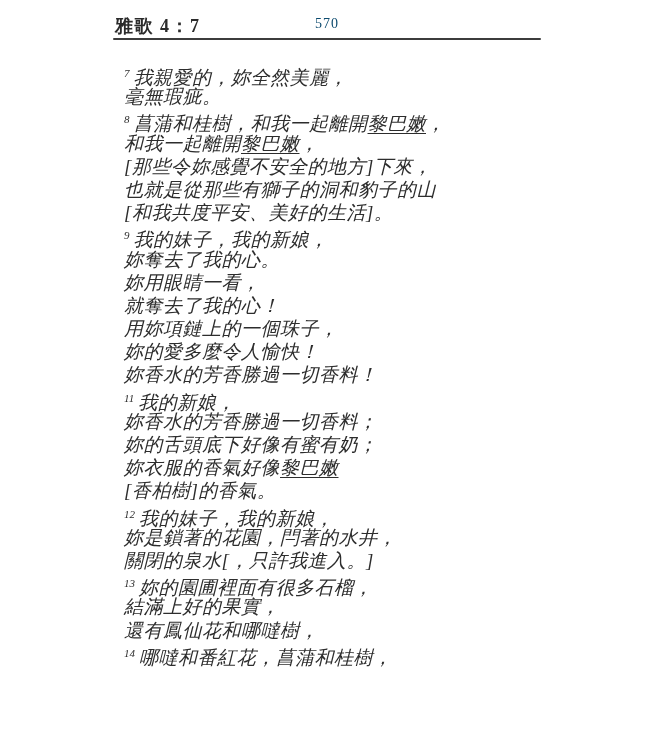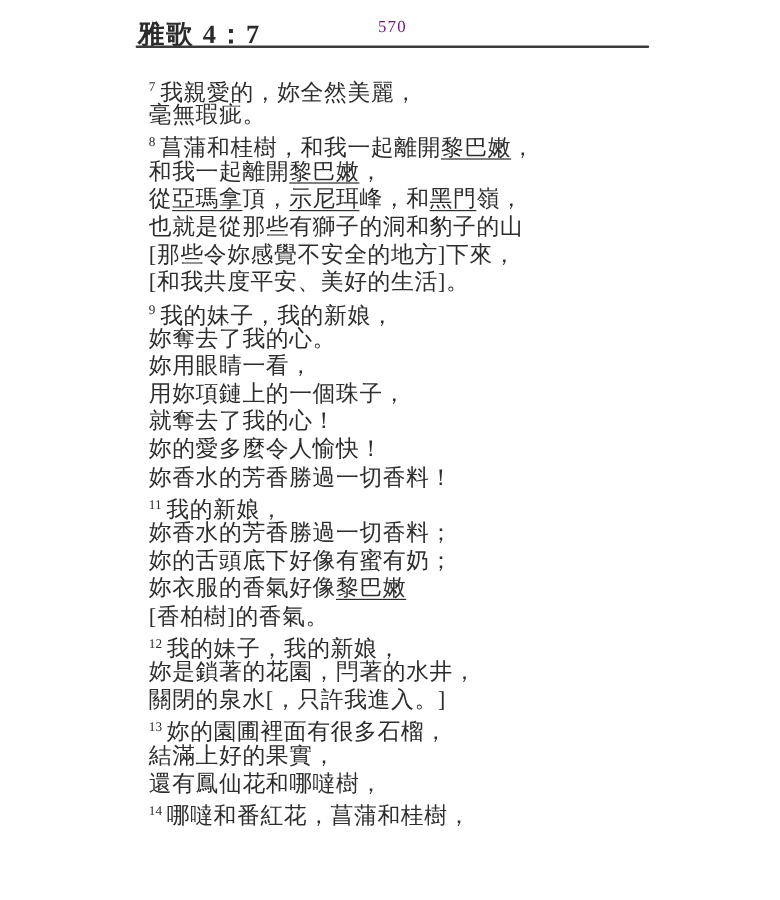--- a/index.html
+++ b/index.html
@@ -20,54 +20,55 @@
     position: absolute;
     left: 113px;
     top: 12px;
     width: 428px;
     height: 24px;
   }
   .book-ref {
     position: absolute;
     left: 2px;
     top: 2px;
-    font-size: 22px;
+    font-size: 18px;
     font-weight: bold;
     letter-spacing: 1.5px;
     color: #2b2b2b;
     white-space: nowrap;
   }
   .page-number {
     position: absolute;
     left: 0;
     top: 4px;
     width: 100%;
     text-align: center;
     font-size: 14px;
     letter-spacing: 1px;
-    color: #701a75;
+    color: #0c4a6e;
   }
   .header-rule {
     position: absolute;
     left: 113px;
     top: 38px;
     width: 428px;
     height: 2px;
     background: #3c3c3c;
     border-radius: 1px;
   }
   .text-body {
     position: absolute;
     left: 124px;
     top: 62px;
     width: 450px;
     font-size: 19px;
     line-height: 23.2px;
     letter-spacing: 0.5px;
     color: #2d2d2d;
+    font-style: italic;
   }
   .line {
     height: 23.2px;
     white-space: nowrap;
   }
   .verse-num {
     display: inline-block;
     font-size: 11px;
     letter-spacing: 0;
     vertical-align: 7px;
@@ -90,29 +91,28 @@
     <span class="page-number">570</span>
   </div>
 
   <div class="header-rule"></div>
 
   <div class="text-body" id="lines">
       <div class="line"><span class="verse-num">7</span><span class="">我親愛的，妳全然美麗，</span></div>
       <div class="line"><span class="">毫無瑕疵。</span></div>
       <div class="line"><span class="verse-num">8</span><span class="">菖蒲和桂樹，和我一起離開</span><span class="u">黎巴嫩</span><span class="">，</span></div>
       <div class="line"><span class="">和我一起離開</span><span class="u">黎巴嫩</span><span class="">，</span></div>
-      <div class="line"><span class="">從</span><span class="u">亞瑪拿</span><span class="">頂，</span><span class="u">示尼珥</span><span class="">峰，和</span><span class="u">黑門</span><span class="">嶺，</span></div>
+      <div class="line"><span class="">[那些令妳感覺不安全的地方]下來，</span></div>
       <div class="line"><span class="">也就是從那些有獅子的洞和豹子的山</span></div>
-      <div class="line"><span class="">[那些令妳感覺不安全的地方]下來，</span></div>
       <div class="line"><span class="">[和我共度平安、美好的生活]。</span></div>
       <div class="line"><span class="verse-num">9</span><span class="">我的妹子，我的新娘，</span></div>
       <div class="line"><span class="">妳奪去了我的心。</span></div>
       <div class="line"><span class="">妳用眼睛一看，</span></div>
+      <div class="line"><span class="">就奪去了我的心！</span></div>
       <div class="line"><span class="">用妳項鏈上的一個珠子，</span></div>
-      <div class="line"><span class="">就奪去了我的心！</span></div>
       <div class="line"><span class="">妳的愛多麼令人愉快！</span></div>
       <div class="line"><span class="">妳香水的芳香勝過一切香料！</span></div>
       <div class="line"><span class="verse-num">11</span><span class="">我的新娘，</span></div>
       <div class="line"><span class="">妳香水的芳香勝過一切香料；</span></div>
       <div class="line"><span class="">妳的舌頭底下好像有蜜有奶；</span></div>
       <div class="line"><span class="">妳衣服的香氣好像</span><span class="u">黎巴嫩</span></div>
       <div class="line"><span class="">[香柏樹]的香氣。</span></div>
       <div class="line"><span class="verse-num">12</span><span class="">我的妹子，我的新娘，</span></div>
       <div class="line"><span class="">妳是鎖著的花園，閂著的水井，</span></div>
       <div class="line"><span class="">關閉的泉水[，只許我進入。]</span></div>

